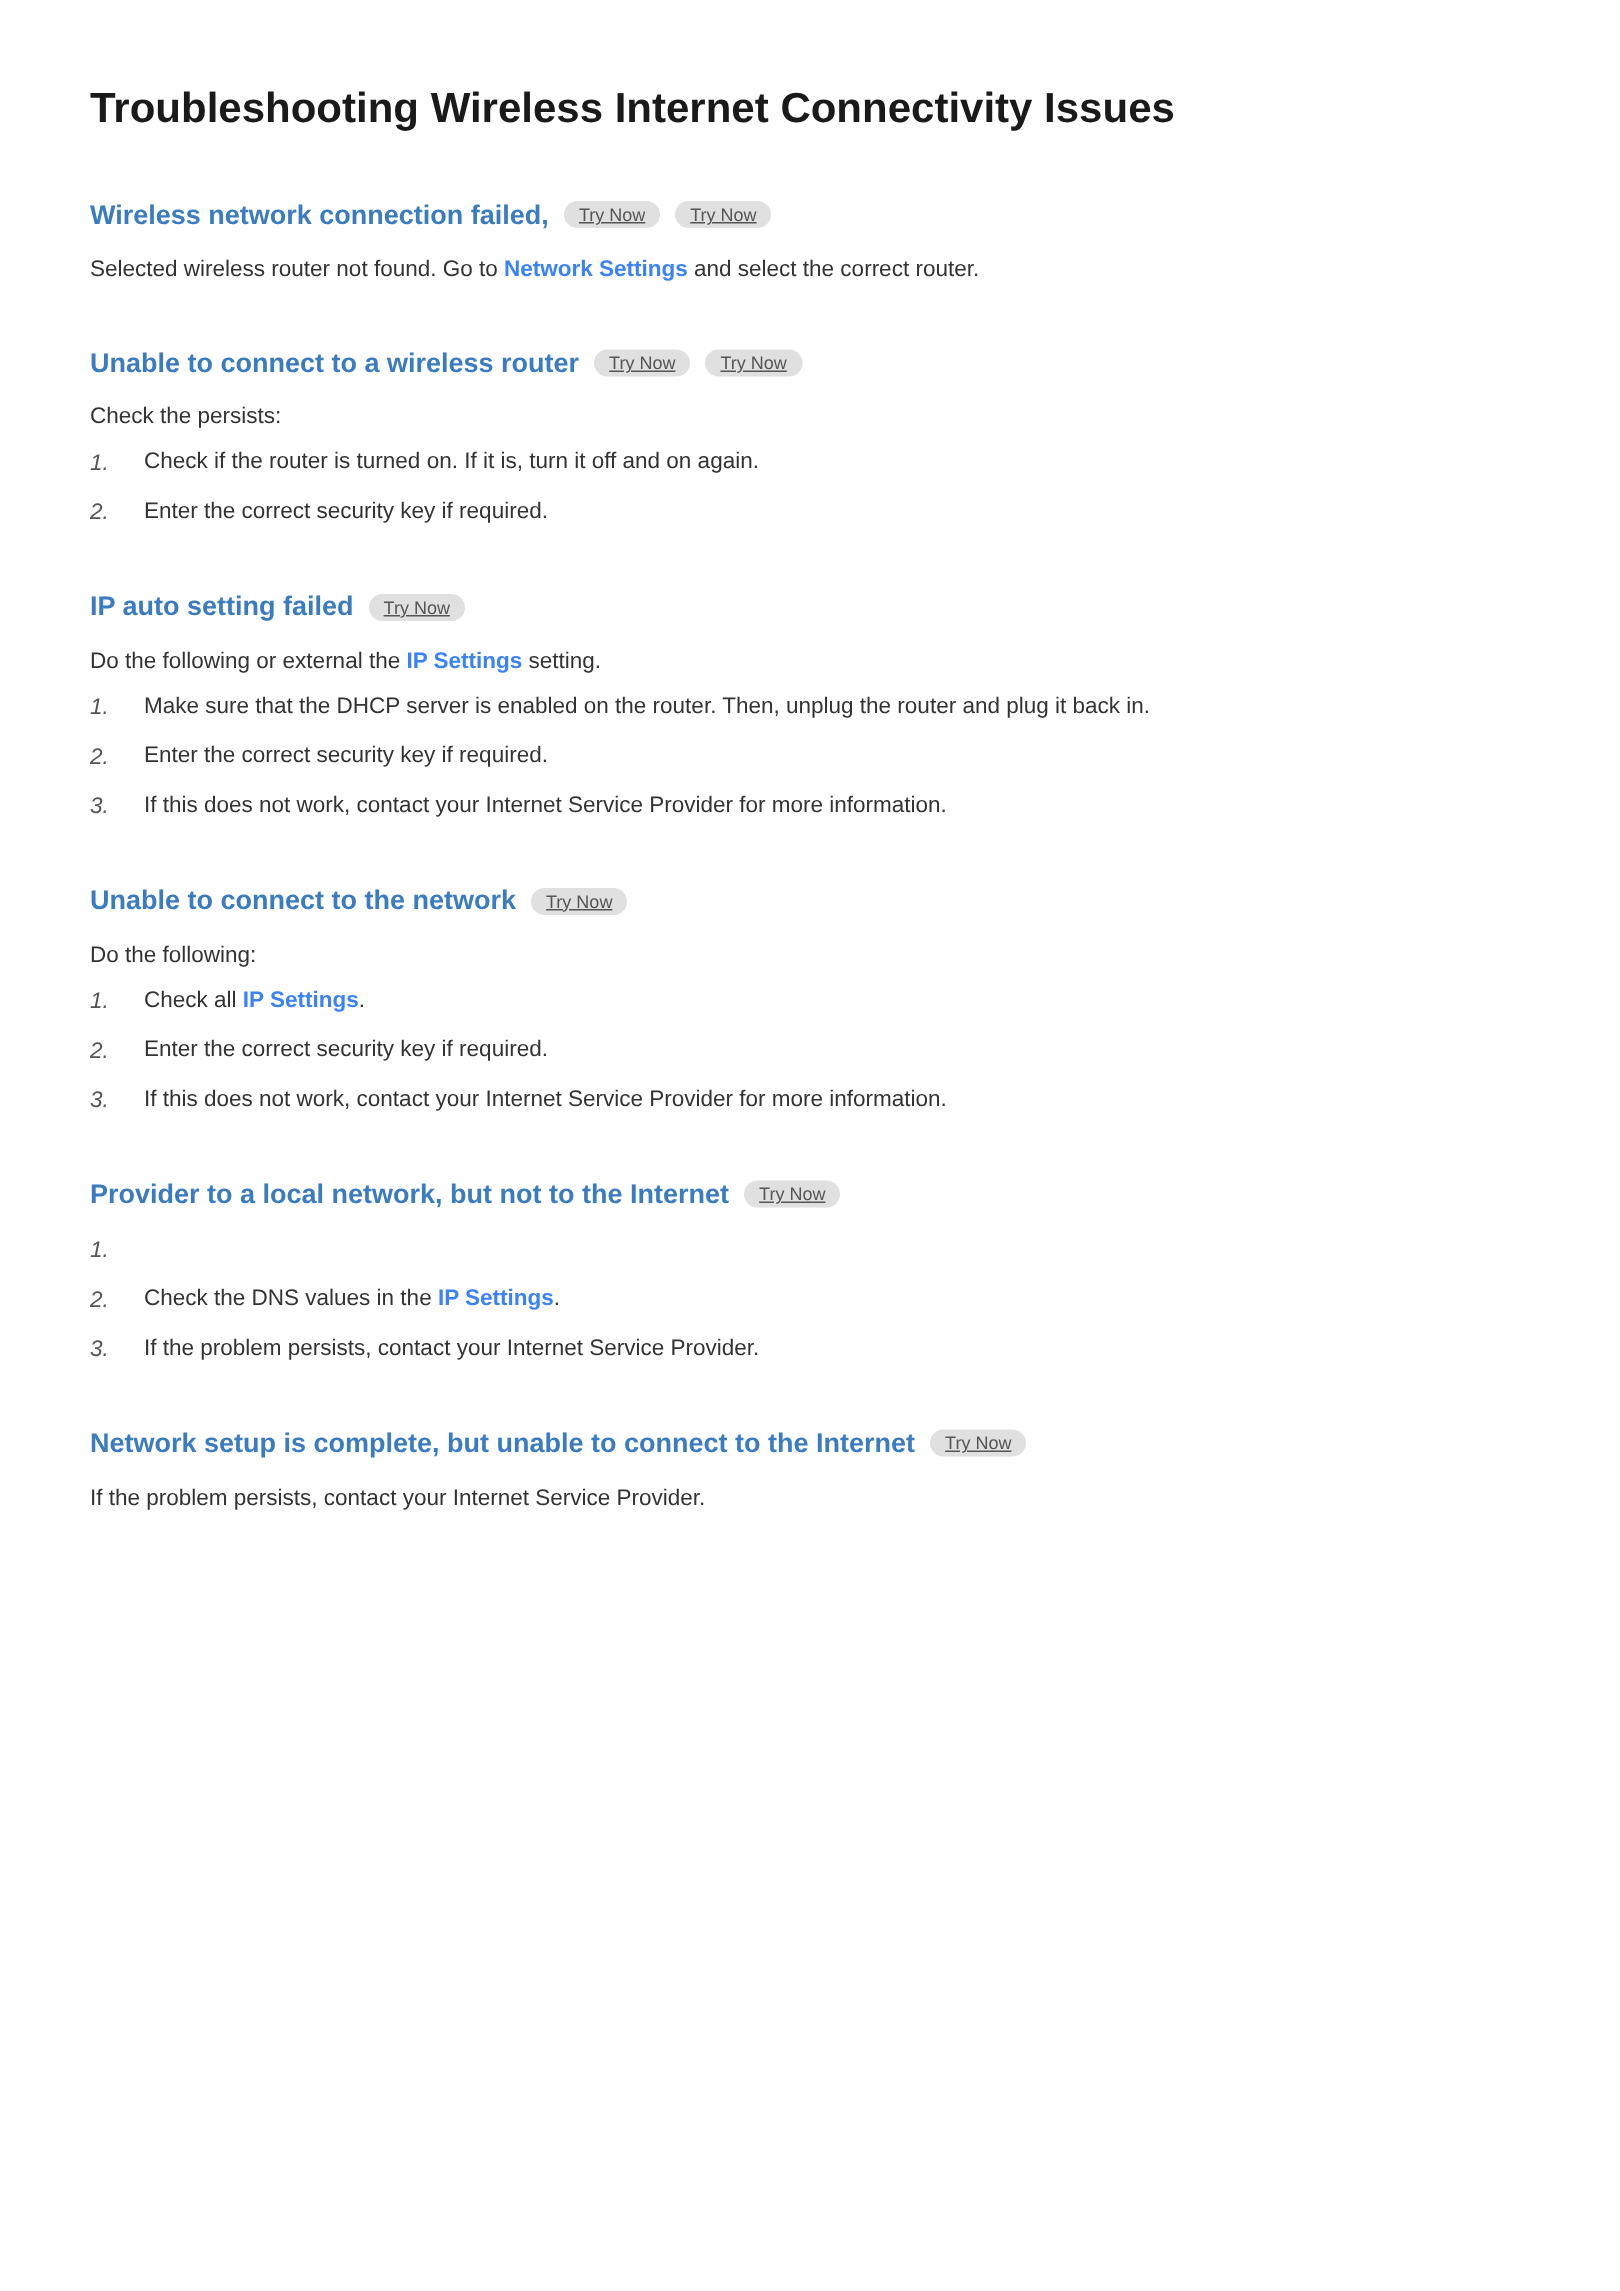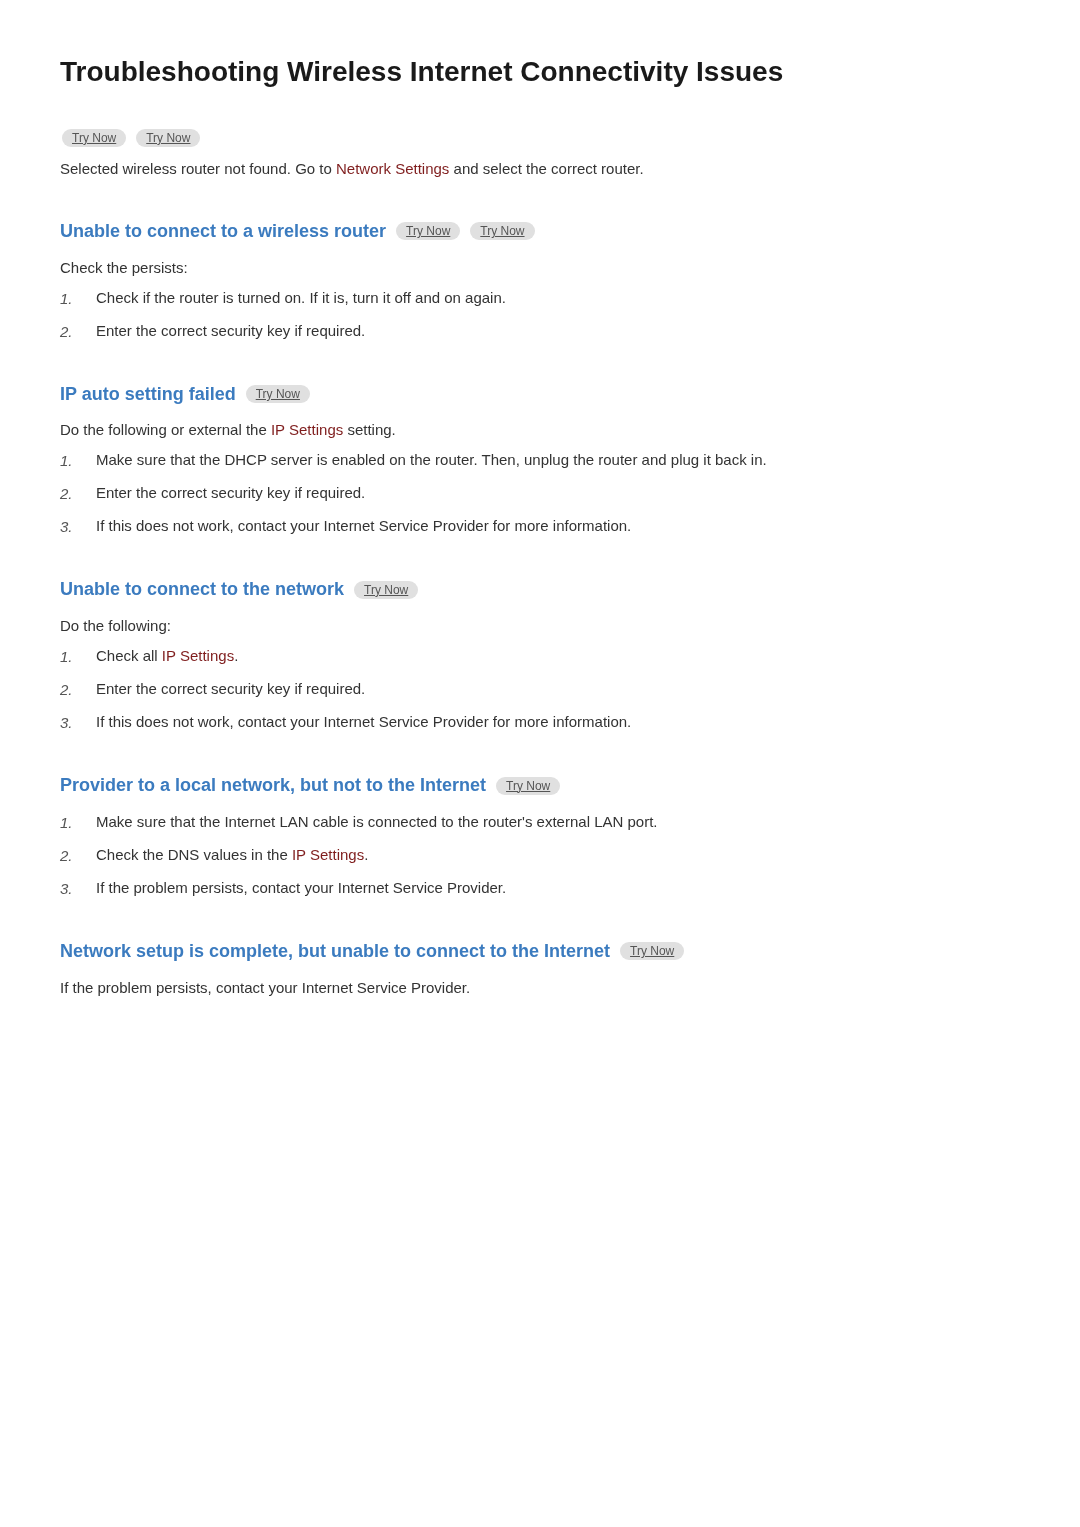--- a/index.html
+++ b/index.html
@@ -56,22 +56,22 @@
       text-decoration: underline;
     }
 
     .section-body {
       font-size: 15px;
       color: #333333;
       margin-bottom: 6px;
     }
 
     .link {
-      color: #7f1d1d;
-      font-weight: 400;
+      color: #3b82f6;
+      font-weight: 700;
       text-decoration: none;
       cursor: pointer;
     }
 
     ol {
       list-style: none;
       padding-left: 0;
       margin-top: 6px;
     }
 
@@ -92,20 +92,21 @@
       padding-top: 1px;
     }
   </style>
 </head>
 <body>
 
 <h1 class="page-title">Troubleshooting Wireless Internet Connectivity Issues</h1>
 
 <div class="section">
   <div class="section-heading">
+    <span>Wireless network connection failed,</span>
     <button class="try-now-btn">Try Now</button>
     <button class="try-now-btn">Try Now</button>
   </div>
   <p class="section-body">
     <span>Selected wireless router not found. Go to </span><a class="link">Network Settings</a><span> and select the correct router.</span>
   </p>
 </div>
 
 <div class="section">
   <div class="section-heading">
@@ -175,21 +176,20 @@
 </div>
 
 <div class="section">
   <div class="section-heading">
     <span>Provider to a local network, but not to the Internet</span>
     <button class="try-now-btn">Try Now</button>
   </div>
   <ol>
     <li>
       <span class="list-num">1.</span>
-      <span>Make sure that the Internet LAN cable is connected to the router's external LAN port.</span>
     </li>
     <li>
       <span class="list-num">2.</span>
       <span>
         <span>Check the DNS values in the </span><a class="link">IP Settings</a><span>.</span>
       </span>
     </li>
     <li>
       <span class="list-num">3.</span>
       <span>If the problem persists, contact your Internet Service Provider.</span>

